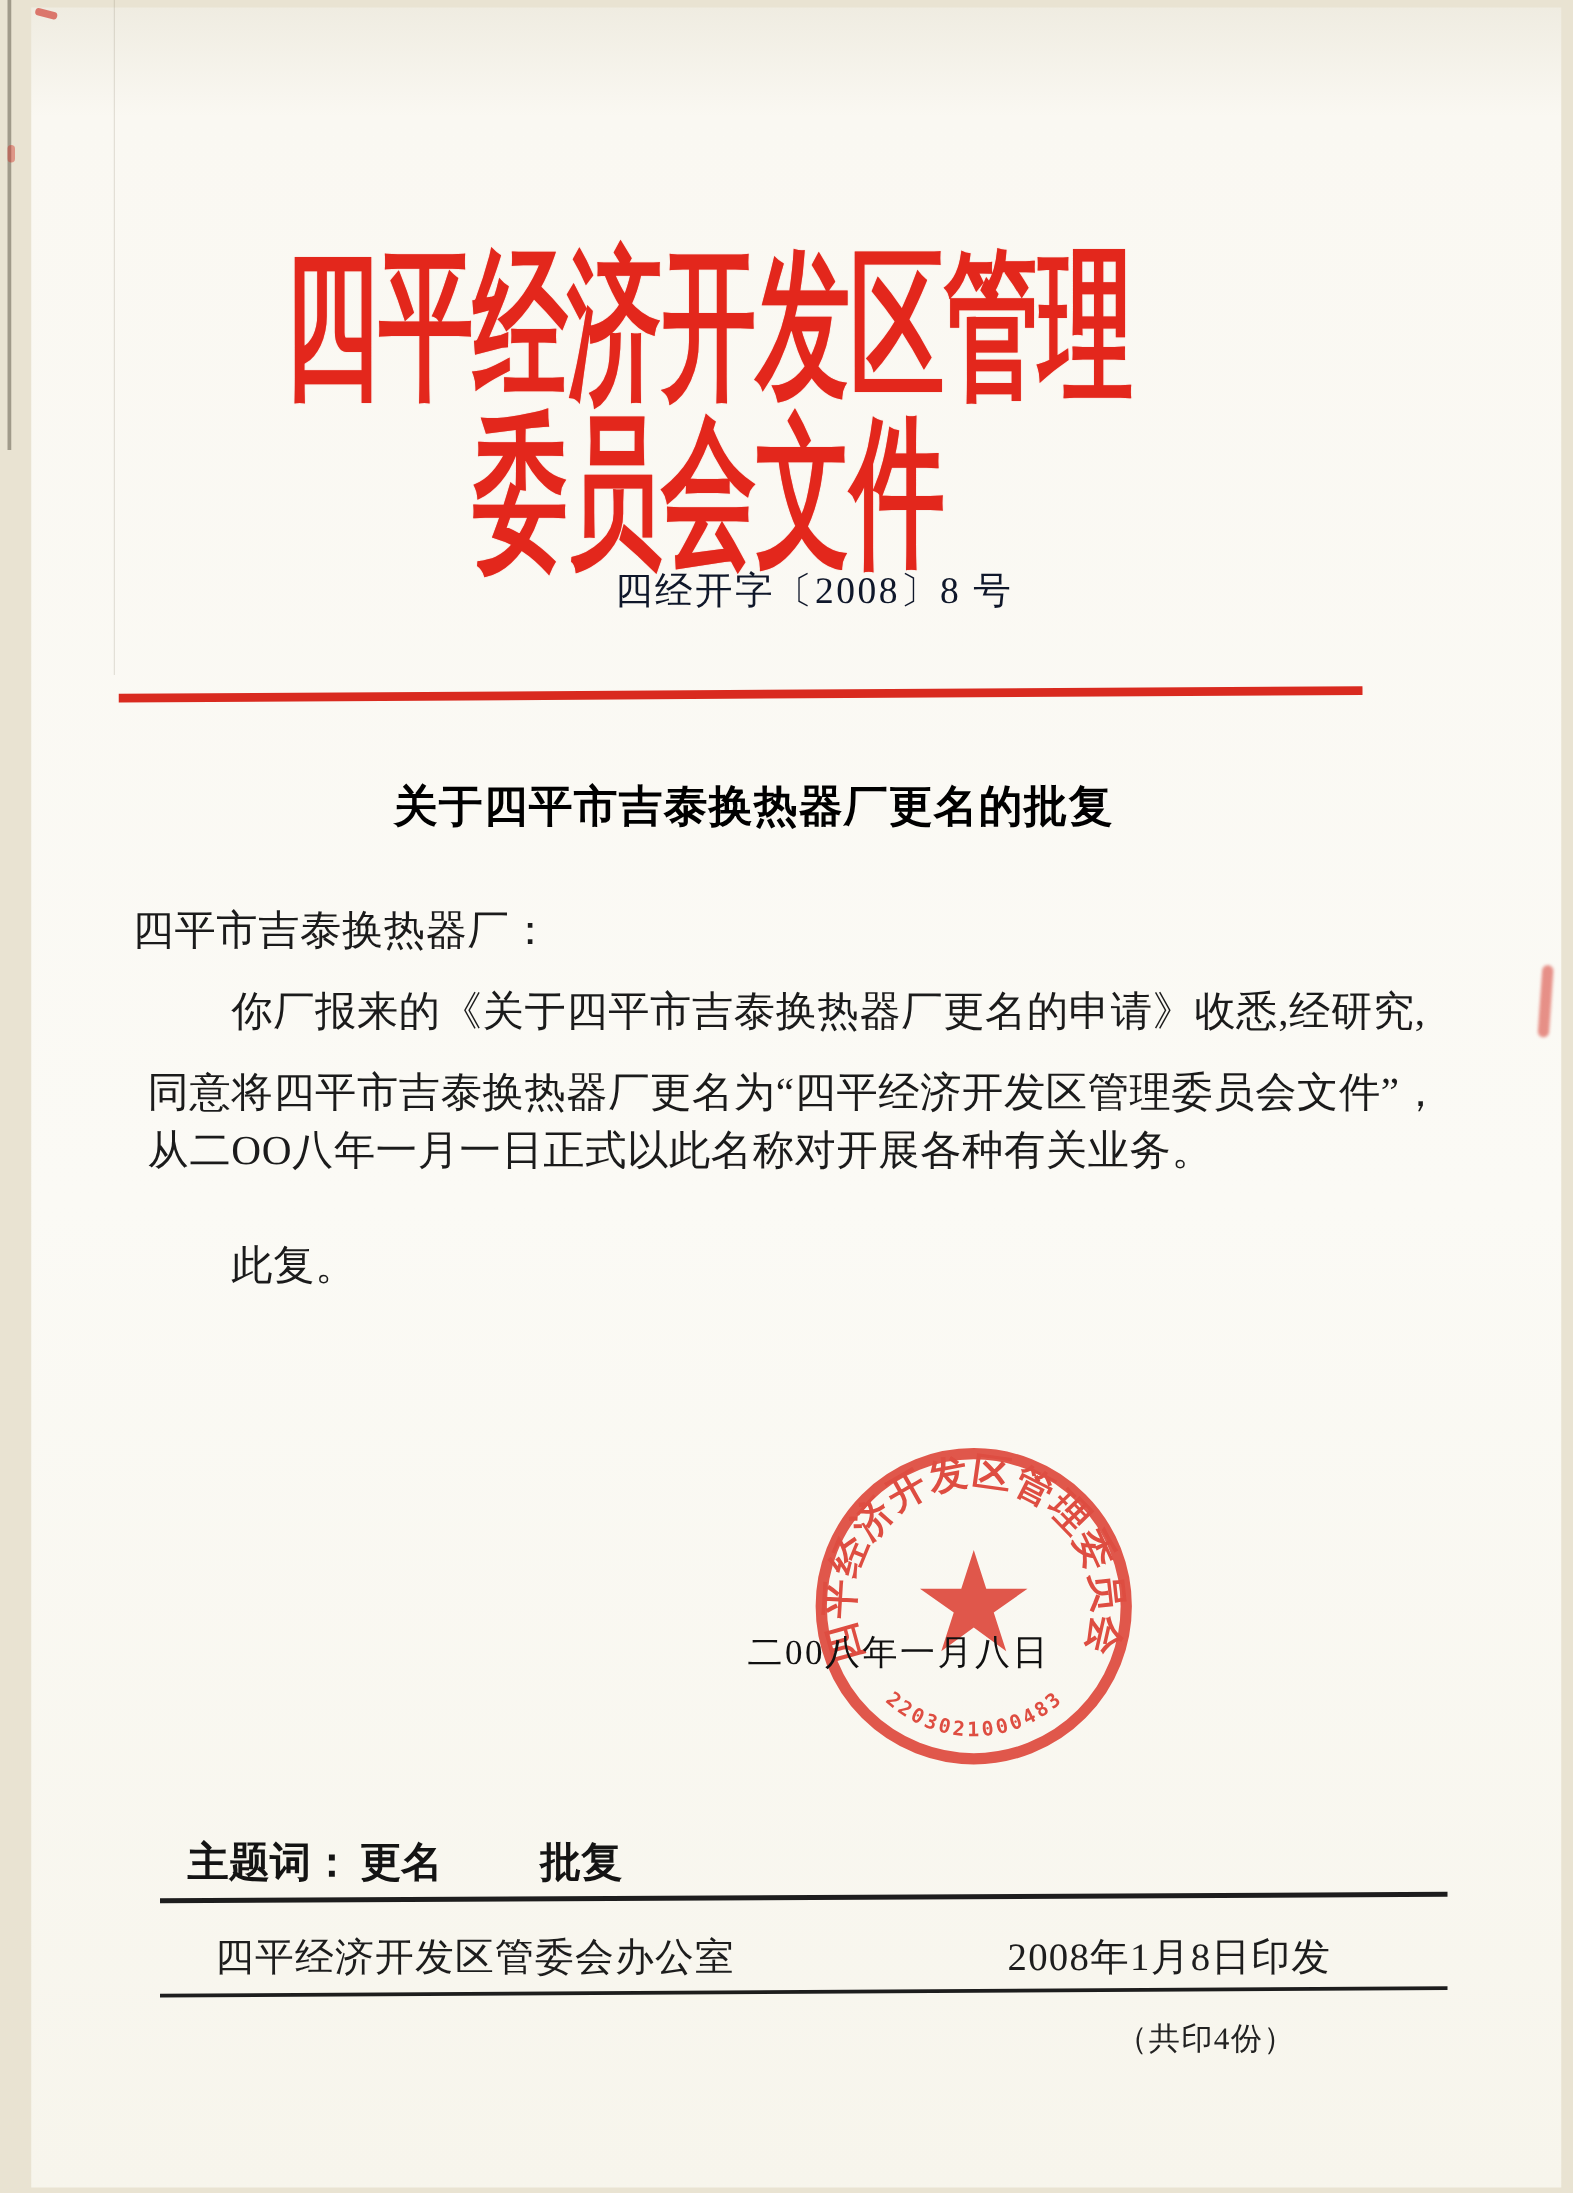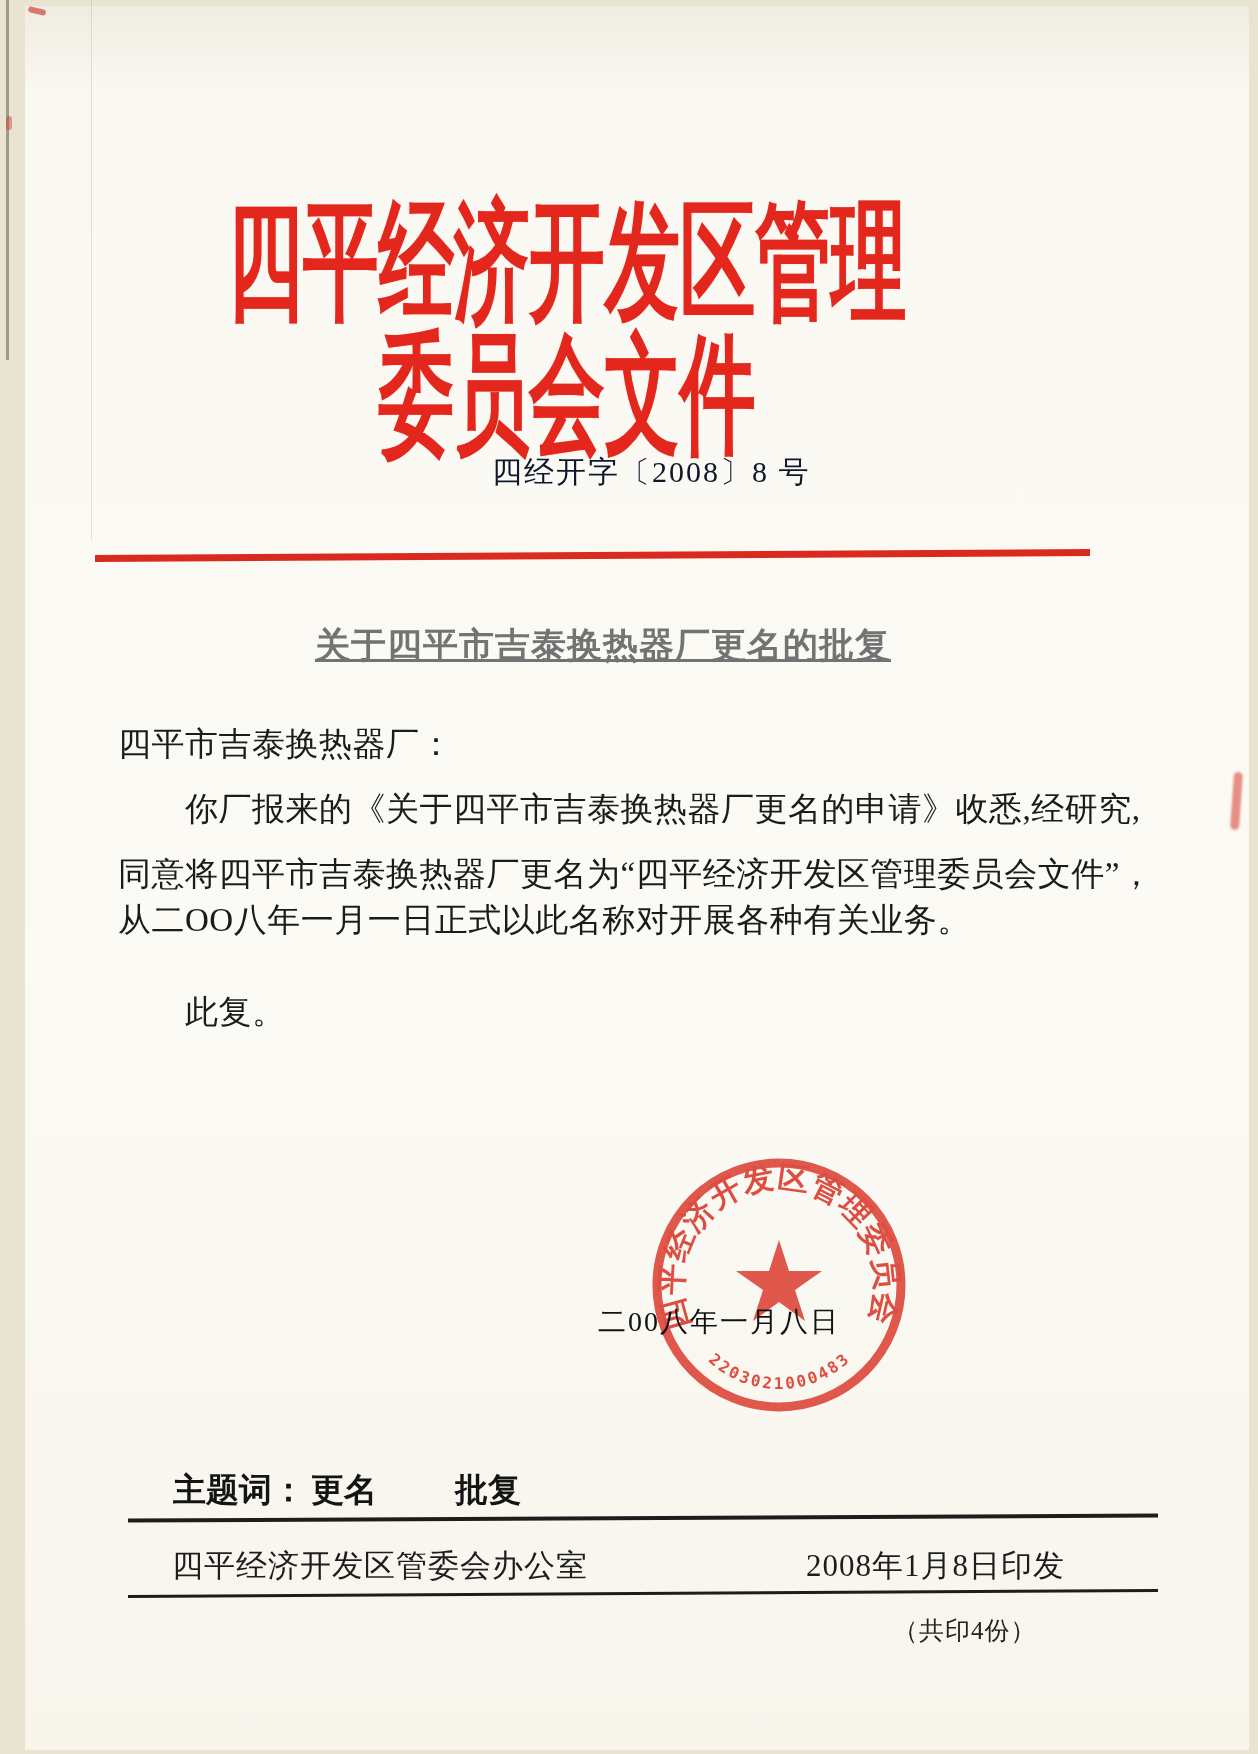--- a/index.html
+++ b/index.html
@@ -36,34 +36,34 @@
   .doc-number{
     left:492px;top:452px;font-size:30px;letter-spacing:2px;color:#0f172a;
   }
   .red-rule{
     left:95px;top:552px;width:995px;height:7px;
     background:#d92a1f;transform:rotate(-0.35deg);
   }
   .doc-title{
     left:315px;top:622px;
     font-family:"Liberation Sans","DejaVu Sans",sans-serif;
-    font-weight:bold;font-size:35px;letter-spacing:1px;color:#737373;text-decoration:underline;
+    font-weight:bold;font-size:35px;letter-spacing:1px;color:#000000;
   }
   .body-line{font-size:33px;letter-spacing:0.5px;color:#1b1b1b;}
   .sign-date{
     left:598px;top:1303px;font-size:28px;letter-spacing:2px;color:#111;
     z-index:5;
   }
   .stamp{
     position:absolute;left:650px;top:1156px;width:258px;height:258px;
     z-index:4;opacity:.92;
   }
   .subject-row span{
     font-family:"Liberation Sans","DejaVu Sans",sans-serif;
-    font-weight:bold;font-size:33px;color:#141414;margin-left:23px;
+    font-weight:bold;font-size:33px;color:#141414;
   }
   .black-rule{
     background:#1d1d1d;
   }
   .footer-text{font-size:31px;color:#1d1d1d;letter-spacing:1px;}
   .copies{font-size:25px;color:#222;letter-spacing:1px;}
   
   .edge-dark{
     position:absolute;left:6px;top:0;width:3px;height:360px;
     background:rgba(70,64,52,.45);filter:blur(.6px);
@@ -100,21 +100,21 @@
 <div class="org-title-wrap">
   <span class="org-title">四平经济开发区管理委员会文件</span>
 </div>
 
 <div class="abs doc-number">四经开字〔2008〕8 号</div>
 
 <div class="abs red-rule"></div>
 
 <div class="abs doc-title">关于四平市吉泰换热器厂更名的批复</div>
 
-<div class="abs body-line" style="left:118px;top:722px;">四平市吉泰换热器厂：</div>
+<div class="abs body-line" style="left:106px;top:722px;">四平市吉泰换热器厂：</div>
 <div class="abs body-line" style="left:185px;top:787px;">你厂报来的《关于四平市吉泰换热器厂更名的申请》收悉,经研究,</div>
 <div class="abs body-line" style="left:118px;top:852px;">同意将四平市吉泰换热器厂更名为“四平经济开发区管理委员会文件”，</div>
 <div class="abs body-line" style="left:118px;top:898px;">从二OO八年一月一日正式以此名称对开展各种有关业务。</div>
 <div class="abs body-line" style="left:185px;top:990px;text-align:center;">此复。</div>
 
 <svg class="stamp" viewBox="0 0 258 258">
   <defs>
     <path id="seal-top-arc" d="M 41 170 A 97 97 0 1 1 217 170" fill="none"></path>
     <path id="seal-bottom-arc" d="M 58 205 A 104 104 0 0 0 200 205" fill="none"></path>
   </defs>

